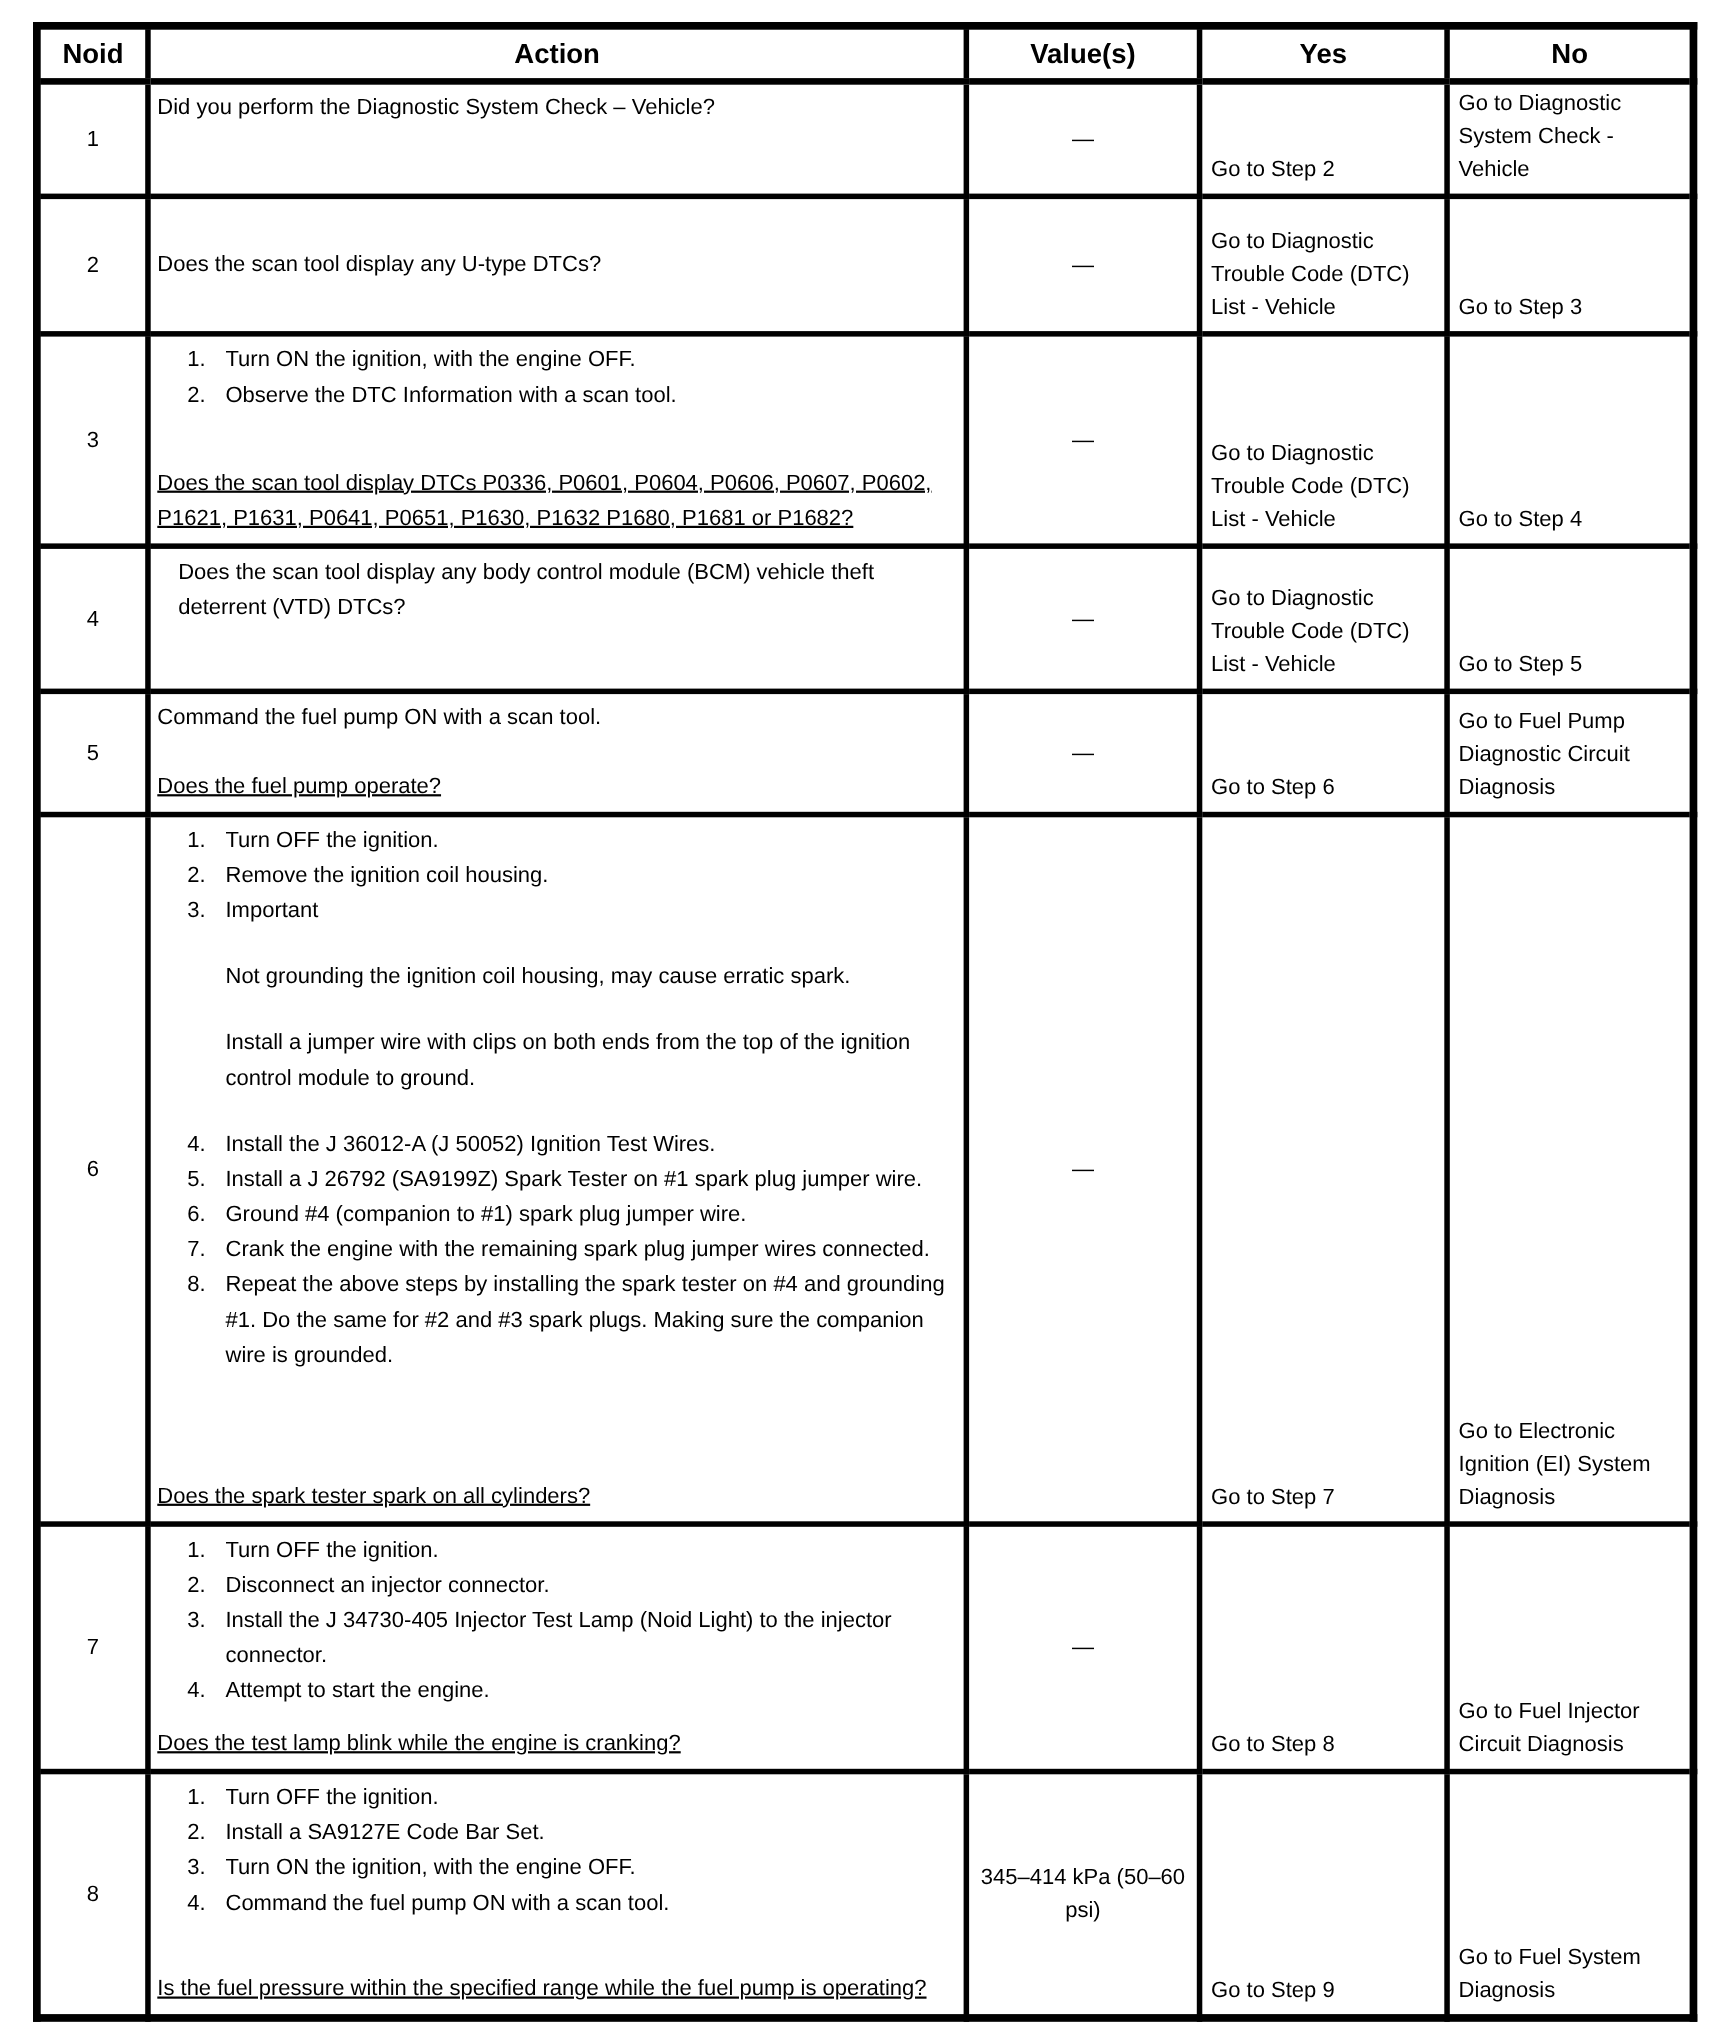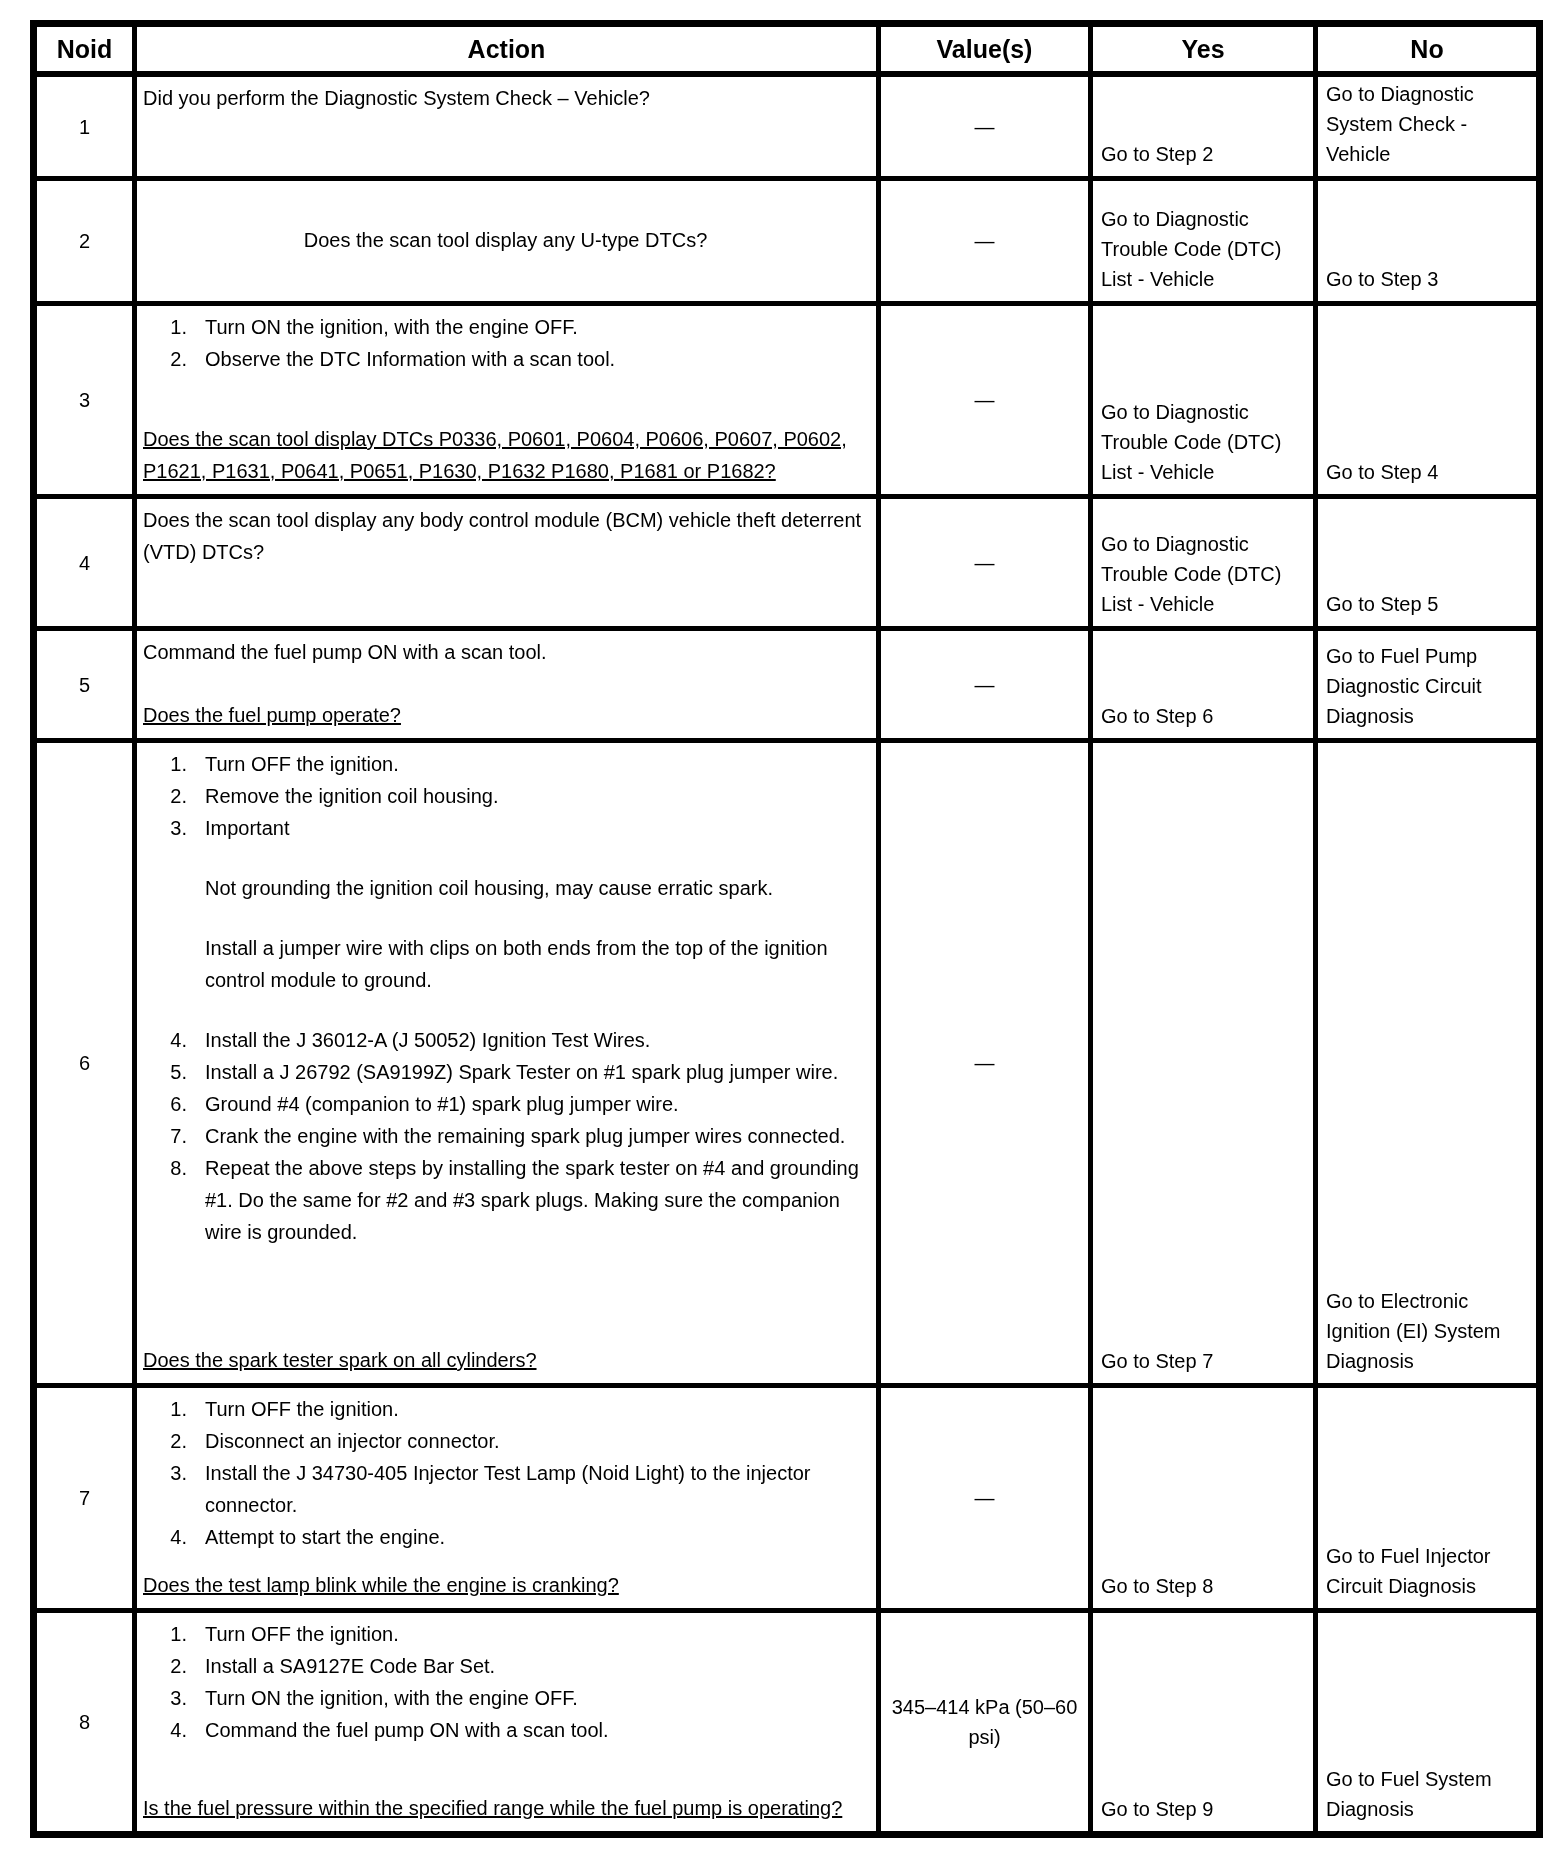--- a/index.html
+++ b/index.html
@@ -17,21 +17,21 @@
   th{
     font-size:25px;font-weight:bold;text-align:center;vertical-align:middle;
     height:40px;padding:2px 4px;border-bottom-width:6px;
   }
   td{font-size:20px;vertical-align:top;padding:0;}
   td.step-cell{
     text-align:center;vertical-align:middle;line-height:30px;padding:2px;
   }
   td.action-cell{padding:5px 8px 7px 6px;line-height:32px;}
   .action-inner{display:flex;flex-direction:column;}
-  .action-inner.q-middle{justify-content:center;align-items:center;}
+  .action-inner.q-middle{justify-content:center;}
   .action-inner.q-bottom .blk-q{margin-top:auto;text-decoration:underline;}
   .blk{flex:0 0 auto;}
   .blk-li{display:flex;}
   .li-num{flex:0 0 62px;box-sizing:border-box;text-align:right;padding-right:18px;}
   .li-text{flex:1 1 auto;}
   .blk-p{margin:28px 0 0 62px;}
   .blk-p.flush{margin-left:0;}
   .blk-p:first-child{margin-top:0;}
   .blk-p + .blk-li{margin-top:28px;}
   .bold{font-weight:normal;}
@@ -101,21 +101,21 @@
             <div class="blk blk-q">Does the scan tool display DTCs P0336, P0601, P0604, P0606, P0607, P0602, P1621, P1631, P0641, P0651, P1630, P1632 P1680, P1681 or P1682?</div>
           </div>
         </td>
         <td class="value-cell">—</td>
         <td class="yes-cell">Go to Diagnostic Trouble Code (DTC) List - Vehicle</td>
         <td class="no-cell">Go to Step 4</td>
       </tr>
       <tr style="height: 132px;">
         <td class="step-cell">4</td>
         <td class="action-cell">
-          <div class="action-inner q-top" style="height: 115px;">
+          <div class="action-inner q-top" style="height: 115px; margin-left: 19px;">
             <div class="blk blk-q">Does the scan tool display any body control module (BCM) vehicle theft deterrent (VTD) DTCs?</div>
           </div>
         </td>
         <td class="value-cell">—</td>
         <td class="yes-cell">Go to Diagnostic Trouble Code (DTC) List - Vehicle</td>
         <td class="no-cell">Go to Step 5</td>
       </tr>
       <tr style="height: 112px;">
         <td class="step-cell">5</td>
         <td class="action-cell">

